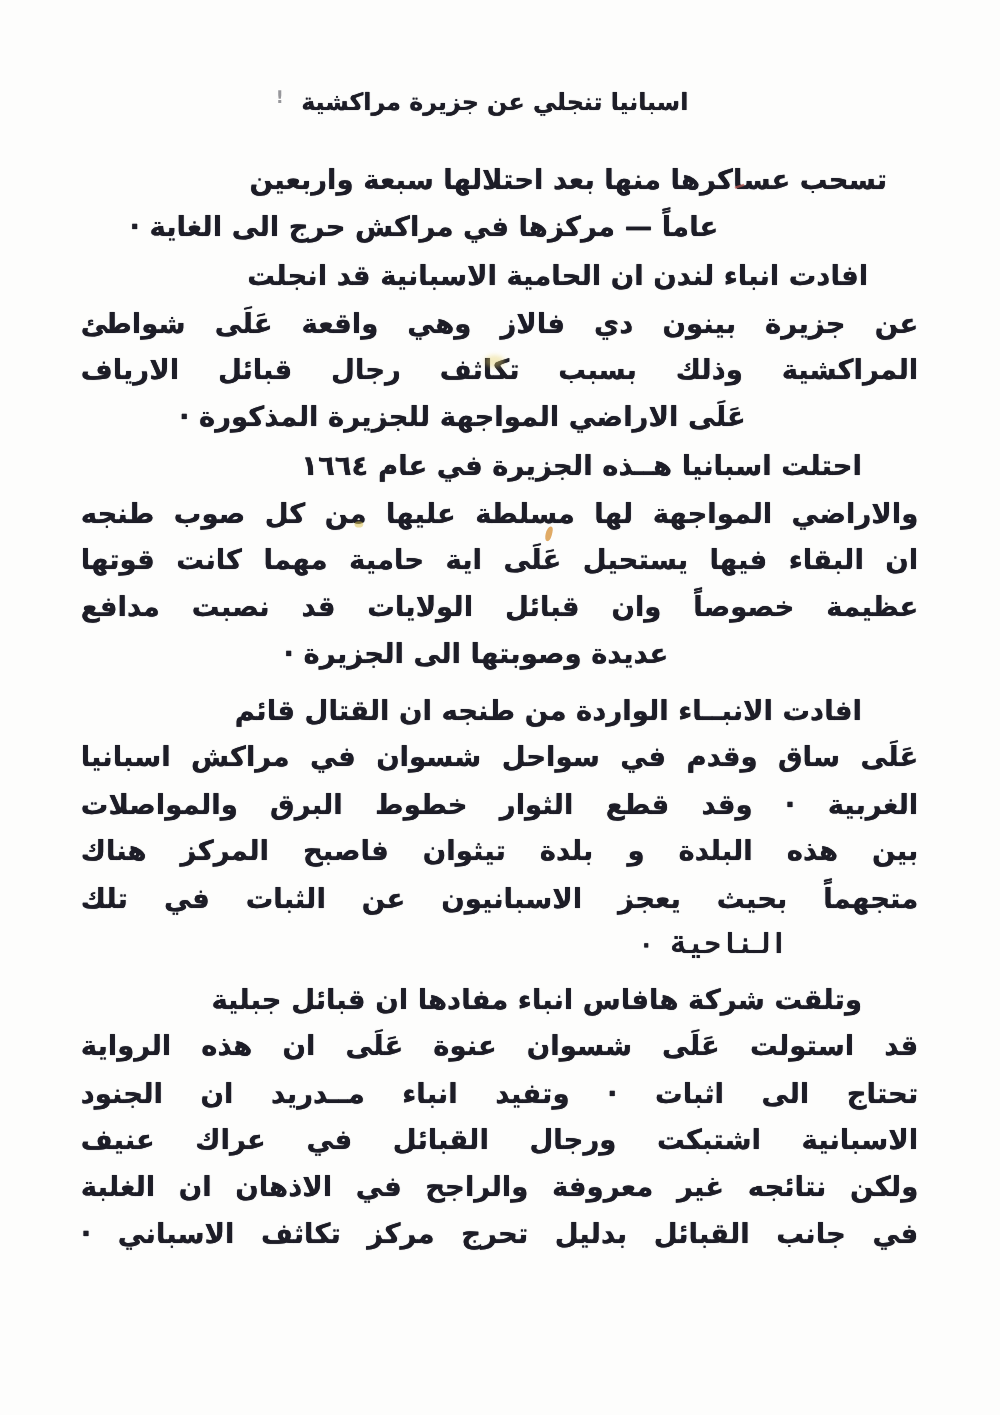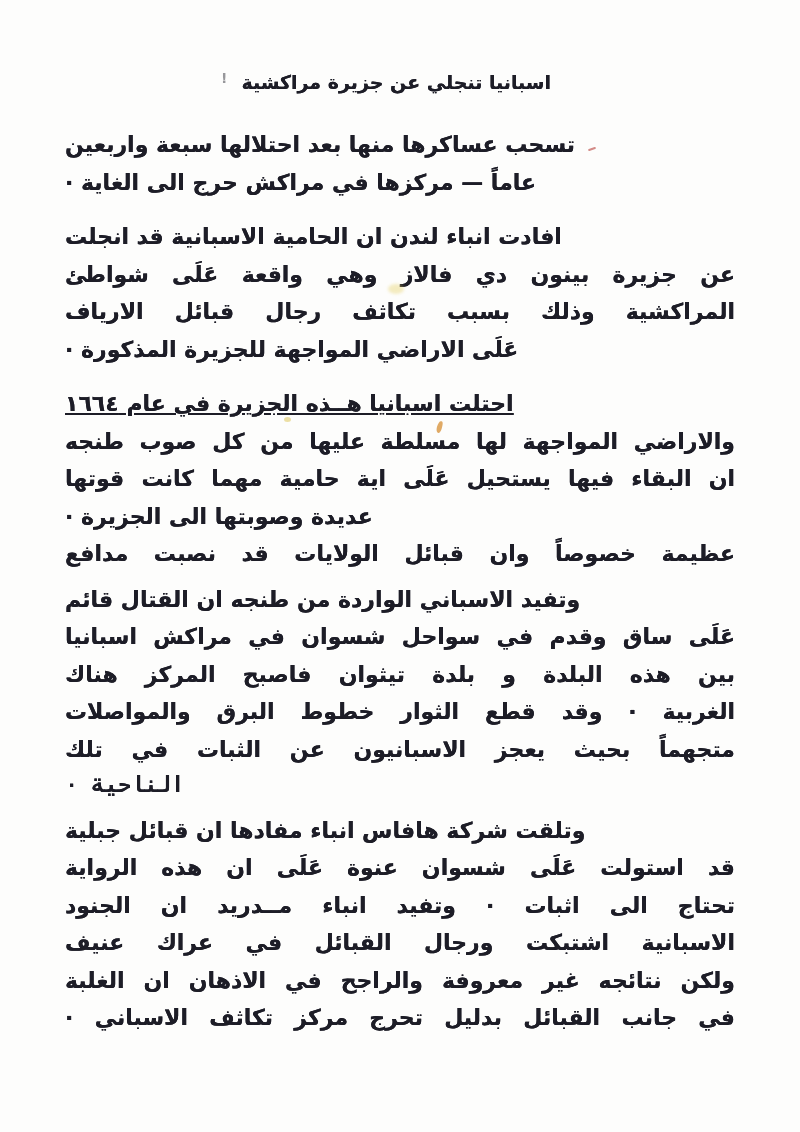--- a/index.html
+++ b/index.html
@@ -46,30 +46,30 @@
     margin-right:14px; 
     font-weight:700;
   }
   
   .body{
     margin:21px 65px 0 65px;
     width:670px;
   }
   .para{margin:0;}
   .body .para:nth-child(2),
-  .body .para:nth-child(3){margin-top:17px;}
+  .body .para:nth-child(3){margin-top:2px;}
   .body .para:nth-child(4){margin-top:8px;}
   .body .para:nth-child(5){margin-top:6px;}
   .line{
     font-size:22px;
     font-weight:700;
     line-height:37.5px;
     height:37.5px;
     white-space:nowrap;
-    text-align:left;
+    text-align:right;
     text-shadow:0 0 .6px currentColor;
   }
   .line.j{
     white-space:normal;
     text-align:justify;
     text-align-last:justify;
     text-justify:inter-word;
   }
   
   .speck{position:absolute;pointer-events:none;}
@@ -105,31 +105,31 @@
         <div class="line" style="padding-right: 25px;">تسحب عساكرها منها بعد احتلالها سبعة واربعين</div>
         <div class="line" style="padding-right: 160px;">عاماً — مركزها في مراكش حرج الى الغاية ·</div>
       </div>
       <div class="para">
         <div class="line" style="padding-right: 40px;">افادت انباء لندن ان الحامية الاسبانية قد انجلت</div>
         <div class="line j">عن جزيرة بينون دي فالاز وهي واقعة عَلَى شواطئ</div>
         <div class="line j">المراكشية وذلك بسبب تكاثف رجال قبائل الارياف</div>
         <div class="line" style="padding-right: 138px;">عَلَى الاراضي المواجهة للجزيرة المذكورة ·</div>
       </div>
       <div class="para">
-        <div class="line" style="padding-right: 45px; text-decoration: underline;">احتلت اسبانيا هــذه الجزيرة في عام ١٦٦٤</div>
+        <div class="line" style="padding-right: 45px;">احتلت اسبانيا هــذه الجزيرة في عام ١٦٦٤</div>
         <div class="line j">والاراضي المواجهة لها مسلطة عليها من كل صوب طنجه</div>
         <div class="line j">ان البقاء فيها يستحيل عَلَى اية حامية مهما كانت قوتها</div>
+        <div class="line j">عظيمة خصوصاً وان قبائل الولايات قد نصبت مدافع</div>
         <div class="line" style="padding-right: 200px;">عديدة وصوبتها الى الجزيرة ·</div>
-        <div class="line j">عظيمة خصوصاً وان قبائل الولايات قد نصبت مدافع</div>
       </div>
       <div class="para">
-        <div class="line" style="padding-right: 45px;">وتفيد الاسباني الواردة من طنجه ان القتال قائم</div>
+        <div class="line" style="padding-right: 45px;">افادت الانبــاء الواردة من طنجه ان القتال قائم</div>
         <div class="line j">عَلَى ساق وقدم في سواحل شسوان في مراكش اسبانيا</div>
+        <div class="line j">الغربية · وقد قطع الثوار خطوط البرق والمواصلات</div>
         <div class="line j">بين هذه البلدة و بلدة تيثوان فاصبح المركز هناك</div>
-        <div class="line j">الغربية · وقد قطع الثوار خطوط البرق والمواصلات</div>
         <div class="line j">متجهماً بحيث يعجز الاسبانيون عن الثبات في تلك</div>
         <div class="line" style="padding-right: 105px; font-family: Liberation Mono, monospace;">الناحية ·</div>
       </div>
       <div class="para">
         <div class="line" style="padding-right: 45px;">وتلقت شركة هافاس انباء مفادها ان قبائل جبلية</div>
         <div class="line j">قد استولت عَلَى شسوان عنوة عَلَى ان هذه الرواية</div>
         <div class="line j">تحتاج الى اثبات · وتفيد انباء مــدريد ان الجنود</div>
         <div class="line j">الاسبانية اشتبكت ورجال القبائل في عراك عنيف</div>
         <div class="line j">ولكن نتائجه غير معروفة والراجح في الاذهان ان الغلبة</div>
         <div class="line j">في جانب القبائل بدليل تحرج مركز تكاثف الاسباني ·</div>

